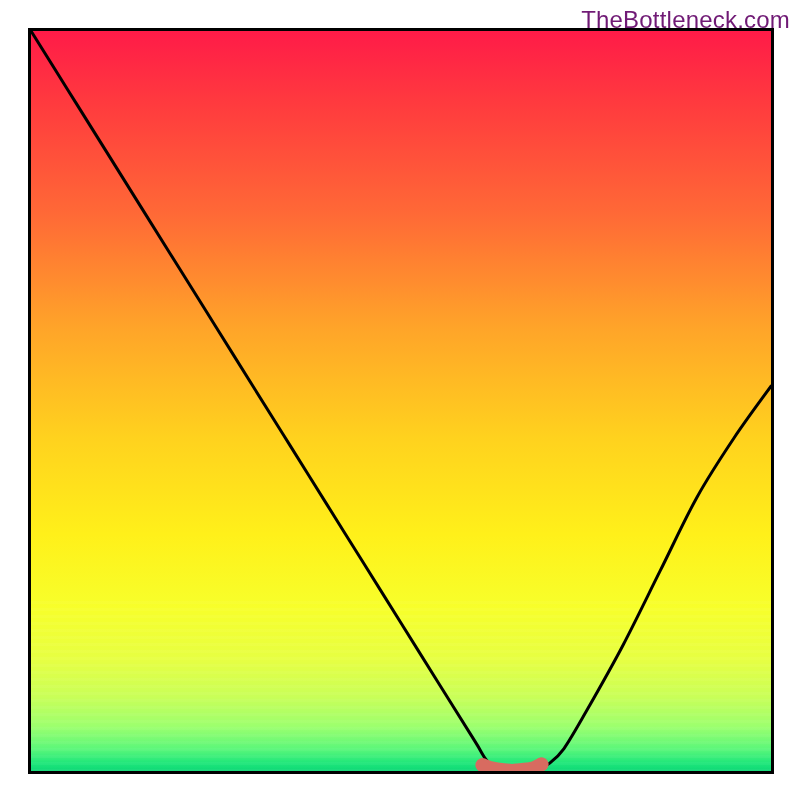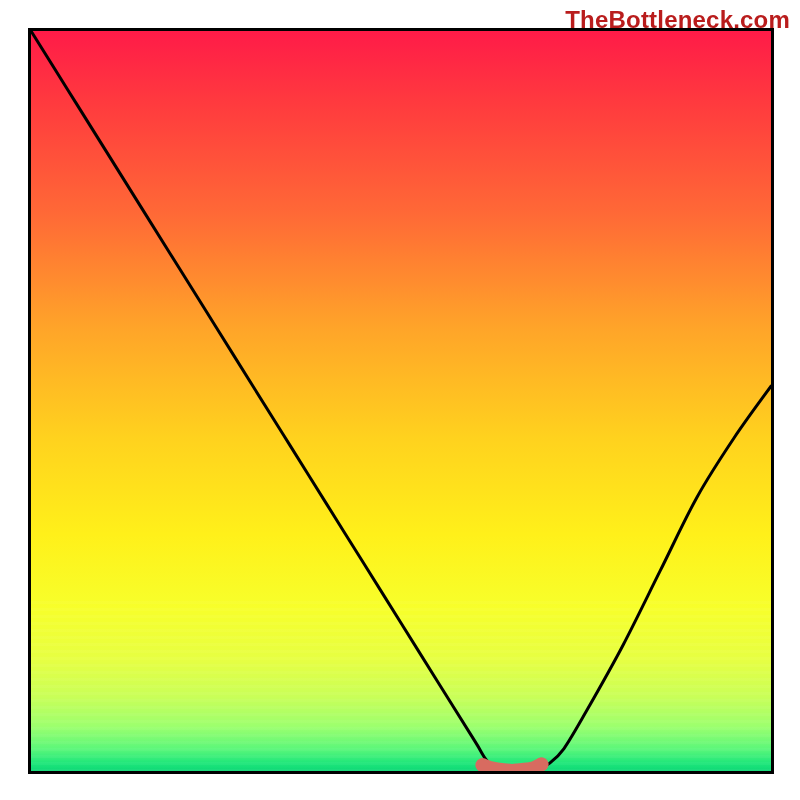--- a/index.html
+++ b/index.html
@@ -9,22 +9,22 @@
     width: 800px;
     height: 800px;
     position: relative;
     font-family: Arial, Helvetica, sans-serif;
   }
   .watermark {
     position: absolute;
     top: 6px;
     right: 10px;
     font-size: 24px;
-    color: #b91c1c;
-    font-weight: 700;
+    color: #701a75;
+    font-weight: 400;
     letter-spacing: 0.2px;
     text-align: right;
   }
   .plot {
     position: absolute;
     left: 28px;
     top: 28px;
     width: 746px;
     height: 746px;
     background: #000000;

